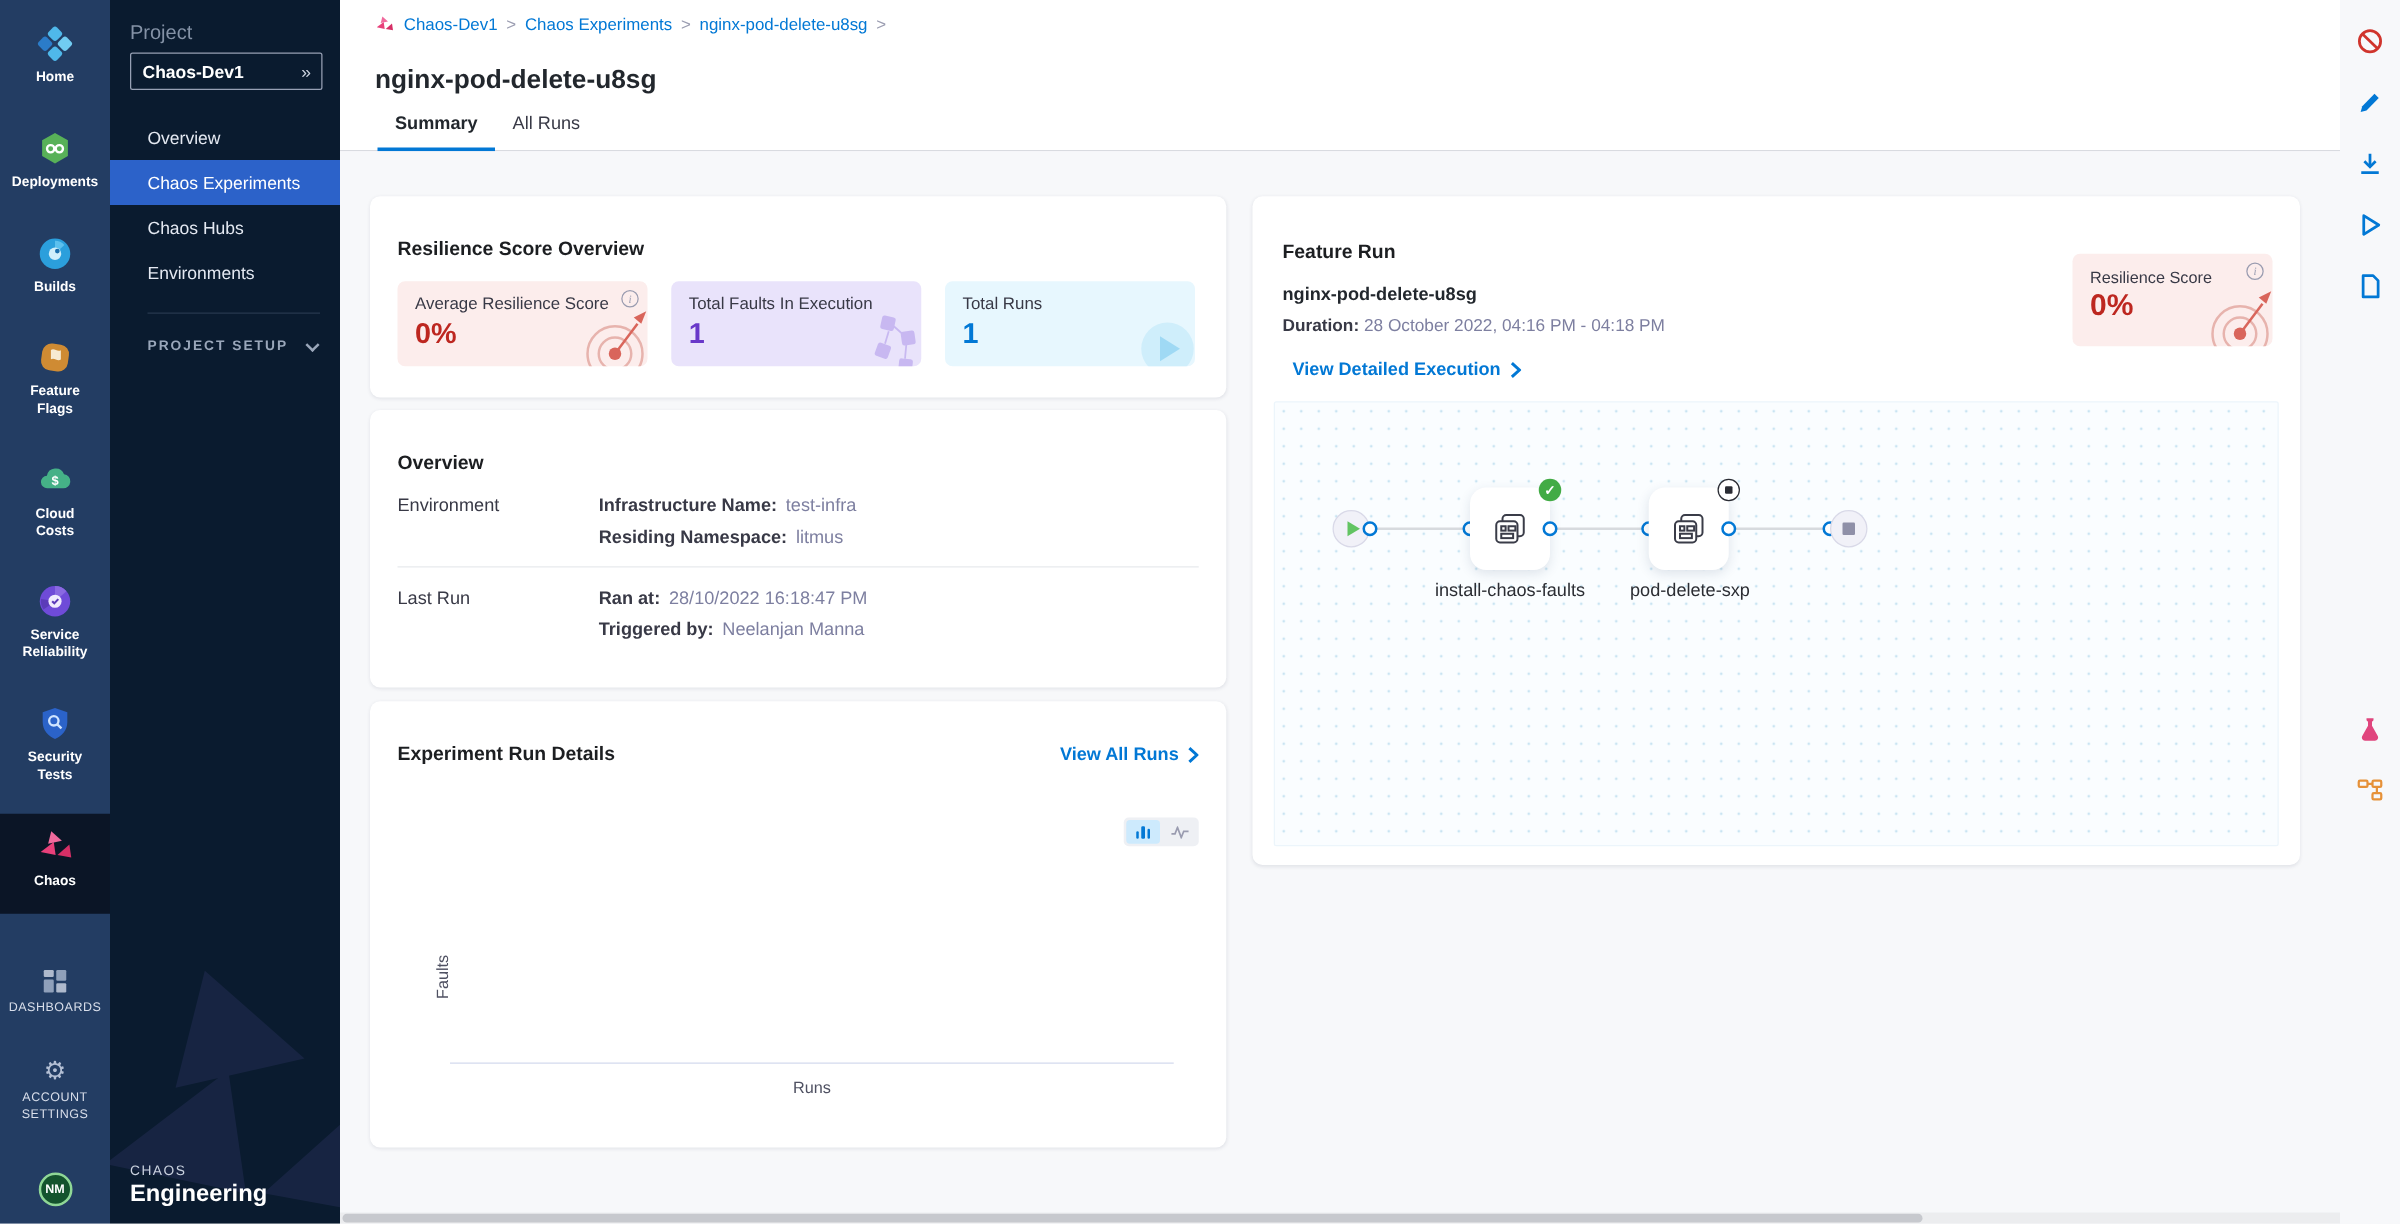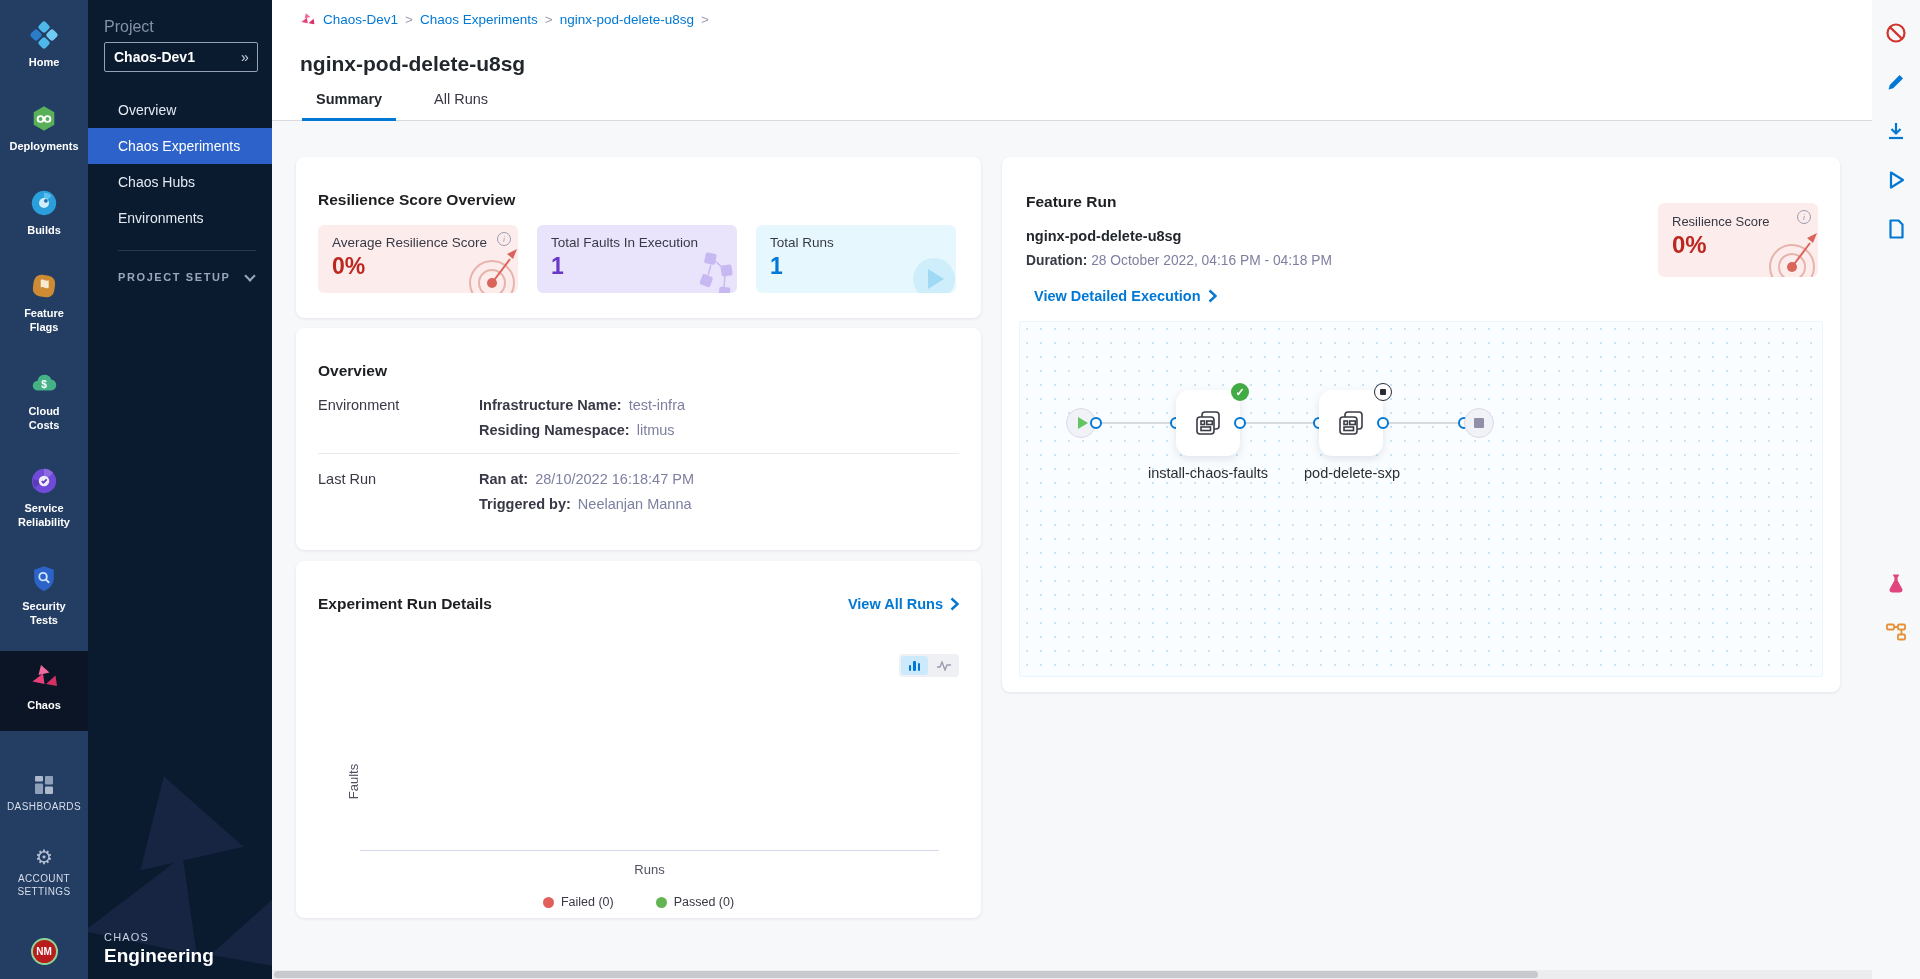--- a/index.html
+++ b/index.html
@@ -23,21 +23,21 @@
   }
   .mod-item .mlbl{
     margin-top:6px; font-size:11px; font-weight:bold; color:#fff;
     text-align:center; line-height:1.25;
   }
   .mod-item.selected{ background:#0b1526; margin-bottom:0; padding-bottom:18px; }
   .mod-bottom{ margin-top:auto; width:100%; display:flex; flex-direction:column; align-items:center; }
   .mod-small .mlbl{ font-weight:normal; font-size:10px; color:#d8deea; letter-spacing:.4px; }
   .gear-glyph{ font-size:20px; color:#b3bfd4; line-height:1; }
   .avatar{
-    width:27px; height:27px; border-radius:50%; background:#b91c1c;
+    width:27px; height:27px; border-radius:50%; background:#14532d;
     border:2px solid #8fd796; color:#fff; font-size:10px; font-weight:bold;
     display:flex; align-items:center; justify-content:center; margin:16px 0 14px;
     cursor:pointer;
   }
 
   
   .project-nav{
     position:absolute; left:88px; top:0; bottom:0; width:184px;
     background:#0a1b2f; color:#e4e9f2; overflow:hidden; z-index:4;
   }
@@ -76,21 +76,21 @@
   .rt-icon{ margin-bottom:27px; cursor:pointer; }
   .rt-gap{ margin-top:305px; }
 
   
   .main{ position:absolute; left:272px; right:48px; top:0; bottom:0; }
   .main-header{ background:#fff; height:121px; position:relative; border-bottom:1px solid #d9dbe0; }
   .breadcrumb{ position:absolute; top:11px; left:27px; display:flex; align-items:center; gap:7px; font-size:13.5px; }
   .bc-link{ color:#0278d5; cursor:pointer; }
   .bc-sep{ color:#9b9db1; }
   .page-title{ position:absolute; top:38px; left:28px; font-size:21px; font-weight:bold; color:#22272d; }
-  .tabs{ position:absolute; bottom:-1px; left:30px; display:flex; gap:24px; }
+  .tabs{ position:absolute; bottom:-1px; left:30px; display:flex; gap:0; }
   .tab{ padding:0 14px 11px; font-size:14.5px; color:#383946; cursor:pointer; border-bottom:3px solid transparent; }
   .tab.active{ font-weight:bold; color:#22272d; border-bottom-color:#0278d5; }
 
   .content{ position:absolute; top:121px; left:0; right:0; bottom:0; background:#f7f8fa; }
   .card{ position:absolute; background:#fff; border-radius:8px; box-shadow:0 1px 3px rgba(35,45,75,.10); }
   .card-title{ font-size:15.5px; font-weight:bold; color:#1c1e21; }
 
   
   #card-resilience{ left:24px; top:36px; width:685px; height:161px; padding:18px 22px; }
   .stat-row{ display:flex; gap:19px; margin-top:16px; }
@@ -506,30 +506,20 @@
             <svg width="14" height="10" viewBox="0 0 14 10" fill="none" stroke="#9a9cb0" stroke-width="1.4">
                 <path d="M0 6h3l2-5 3 8 2-5h4"></path>
               </svg>
           </div>
         </div>
       </div>
       <div class="chart-area">
         <span class="y-axis-label">Faults</span>
         <div class="x-axis-line"></div>
         <div class="x-axis-label">Runs</div>
-        <div class="chart-legend">
-          <span class="legend-item">
-            <span class="legend-dot" style="background:#e05f5a"></span>
-            <span>Failed (0)</span>
-          </span>
-          <span class="legend-item">
-            <span class="legend-dot" style="background:#63b554"></span>
-            <span>Passed (0)</span>
-          </span>
-        </div>
       </div>
     </section>
 
     <section class="card" id="card-latest">
       <h3 class="card-title">Feature Run</h3>
       <div class="lr-name">nginx-pod-delete-u8sg</div>
       <div class="lr-line">
         <span class="ov-bold">Duration:</span>
         <span class="ov-muted">28 October 2022, 04:16 PM - 04:18 PM</span>
       </div>

